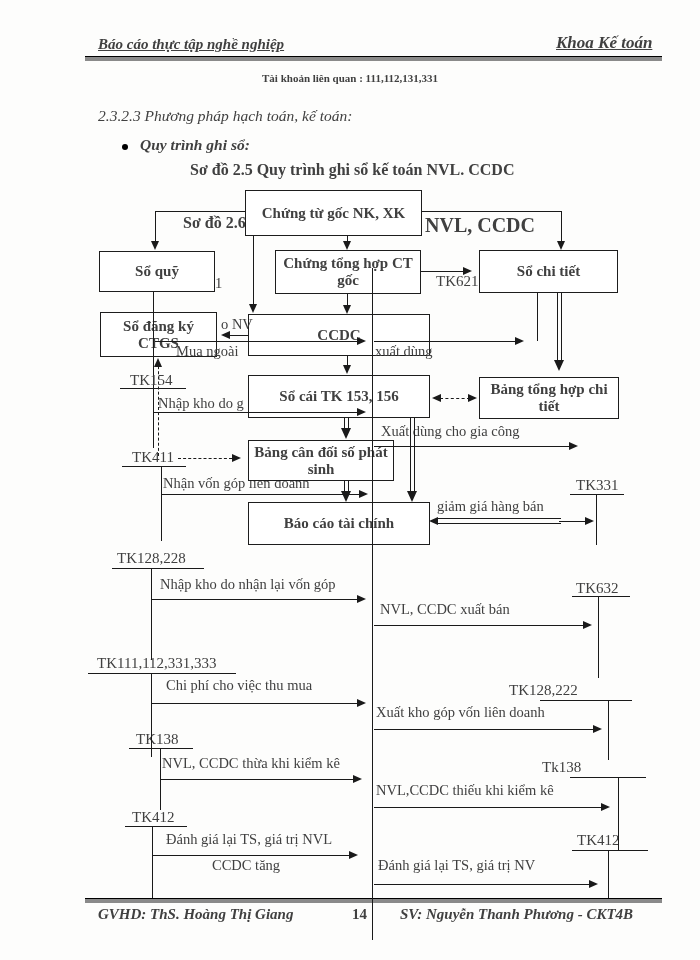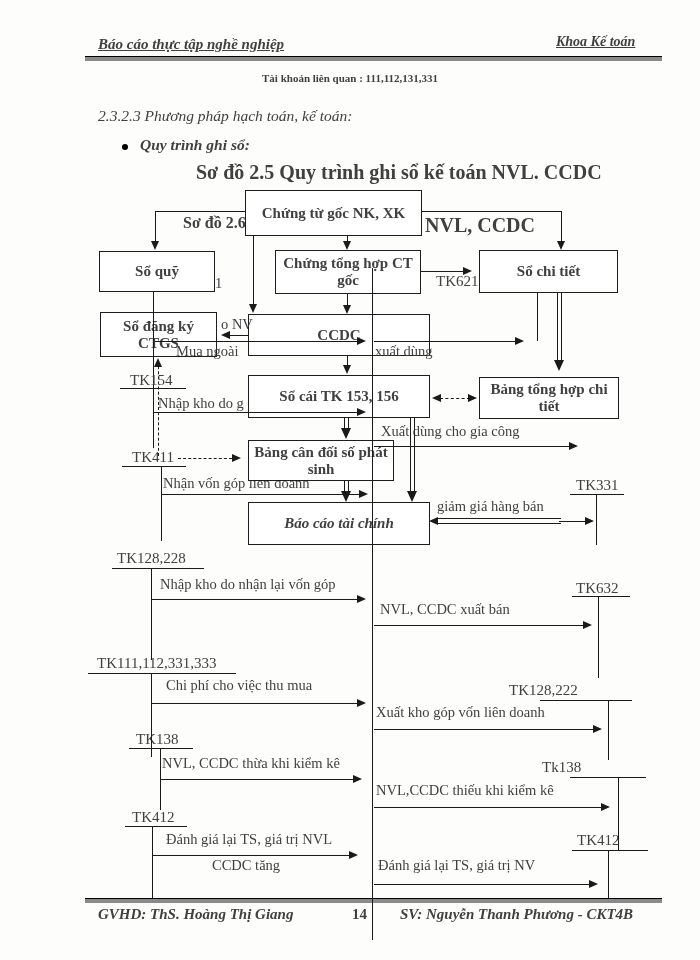--- a/index.html
+++ b/index.html
@@ -31,41 +31,41 @@
   .ar-u{border-left:4.5px solid transparent;border-right:4.5px solid transparent;border-bottom:9px solid #1a1a1a;}
   .rule{position:absolute;background:#8a8a8a;border-top:1.6px solid #000;z-index:1;}
   .dot{position:absolute;width:6px;height:6px;border-radius:50%;background:#000;}
 </style>
 </head>
 <body>
 
 <div class="page">
 
   <div class="t it b u" style="left:98px;top:36px;font-size:15px;">Báo cáo thực tập  nghề nghiệp</div>
-  <div class="t it b u" style="left:556px;top:34px;font-size:14px;">Khoa Kế toán</div>
+  <div class="t it b u" style="left:556px;top:34px;font-size:17px;">Khoa Kế toán</div>
   <div class="rule" style="left:85px;top:56px;width:577px;height:4px;"></div>
 
   <div class="t b" style="left:262px;top:72px;font-size:11px;">Tài khoản liên quan : 111,112,131,331</div>
   <div class="t it" style="left:98px;top:107px;font-size:15.5px;">2.3.2.3 Phương pháp hạch toán, kế toán:</div>
   <div class="dot" style="left:122px;top:144px;"></div>
   <div class="t b it" style="left:140px;top:136px;font-size:15.5px;">Quy trình ghi sổ:</div>
-  <div class="t b" style="left:196px;top:161px;font-size:20px;">Sơ đồ 2.5 Quy trình ghi sổ kế toán NVL. CCDC</div>
+  <div class="t b" style="left:190px;top:161px;font-size:16px;">Sơ đồ 2.5 Quy trình ghi sổ kế toán NVL. CCDC</div>
   <div class="t b" style="left:183px;top:214px;font-size:16px;z-index:1;">Sơ đồ 2.6</div>
   <div class="t b" style="left:425px;top:214px;font-size:20px;z-index:1;">NVL, CCDC</div>
 
   <div class="box" style="left:245px;top:190px;width:177px;height:46px;">Chứng từ gốc NK, XK</div>
   <div class="box" style="left:99px;top:251px;width:116px;height:41px;">Sổ quỹ</div>
   <div class="box" style="left:275px;top:250px;width:146px;height:44px;white-space:normal;">Chứng tổng hợp CT gốc</div>
   <div class="box" style="left:479px;top:250px;width:139px;height:43px;">Sổ chi tiết</div>
   <div class="box" style="left:100px;top:312px;width:117px;height:45px;white-space:normal;">Sổ đăng ký CTGS</div>
   <div class="box" style="left:248px;top:314px;width:182px;height:42px;">CCDC</div>
   <div class="box" style="left:248px;top:375px;width:182px;height:43px;">Sổ cái TK 153, 156</div>
   <div class="box" style="left:479px;top:377px;width:140px;height:42px;white-space:normal;">Bảng tổng hợp chi tiết</div>
   <div class="box" style="left:248px;top:440px;width:146px;height:41px;white-space:normal;">Bảng cân đối số phát sinh</div>
-  <div class="box" style="left:248px;top:502px;width:182px;height:43px;font-style:italic;">Báo cáo tài chính</div>
+  <div class="box" style="left:248px;top:502px;width:182px;height:43px;">Báo cáo tài chính</div>
 
   <div class="t lbl" style="left:215px;top:276px;z-index:3;">1</div>
   <div class="t lbl" style="left:221px;top:317px;z-index:3;">o NV</div>
 
   <div class="ln lnh" style="left:155px;top:211px;width:90px;"></div>
   <div class="ln lnv" style="left:155px;top:211px;height:31px;"></div>
   <div class="ar ar-d" style="left:151px;top:241px;"></div>
   <div class="ln lnh" style="left:422px;top:211px;width:140px;"></div>
   <div class="ln lnv" style="left:561px;top:211px;height:31px;"></div>
   <div class="ar ar-d" style="left:557px;top:241px;"></div>

